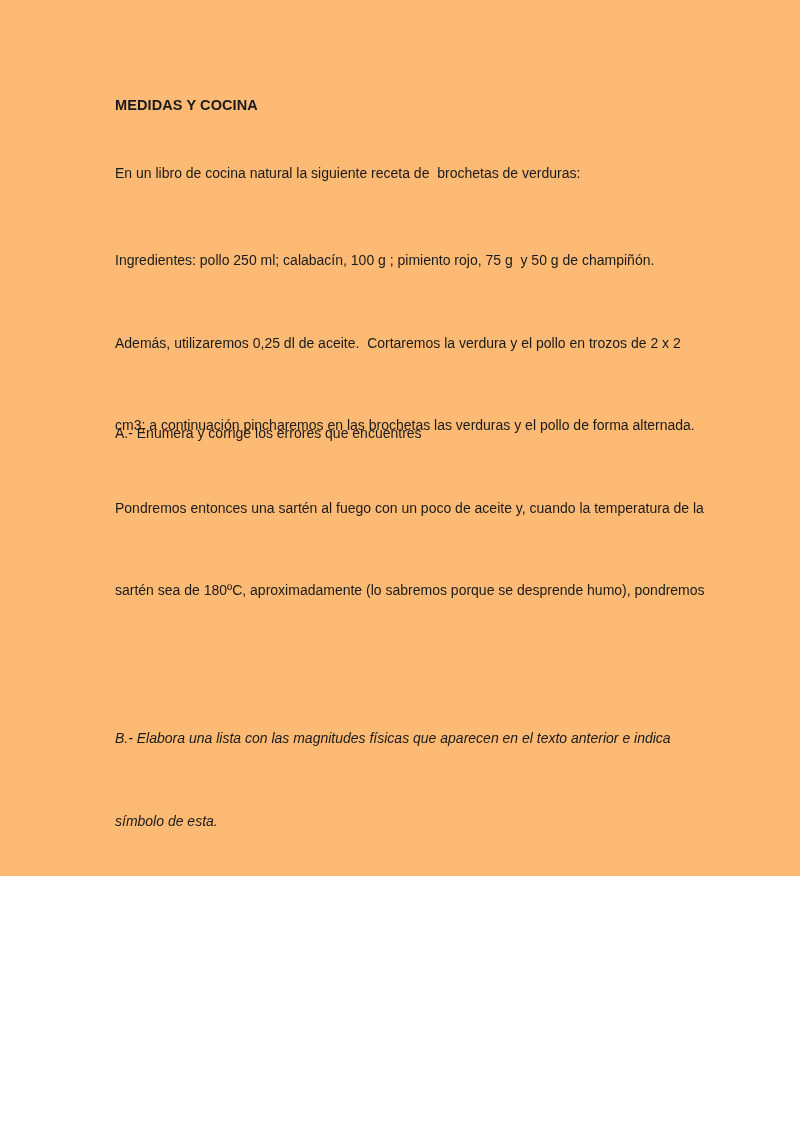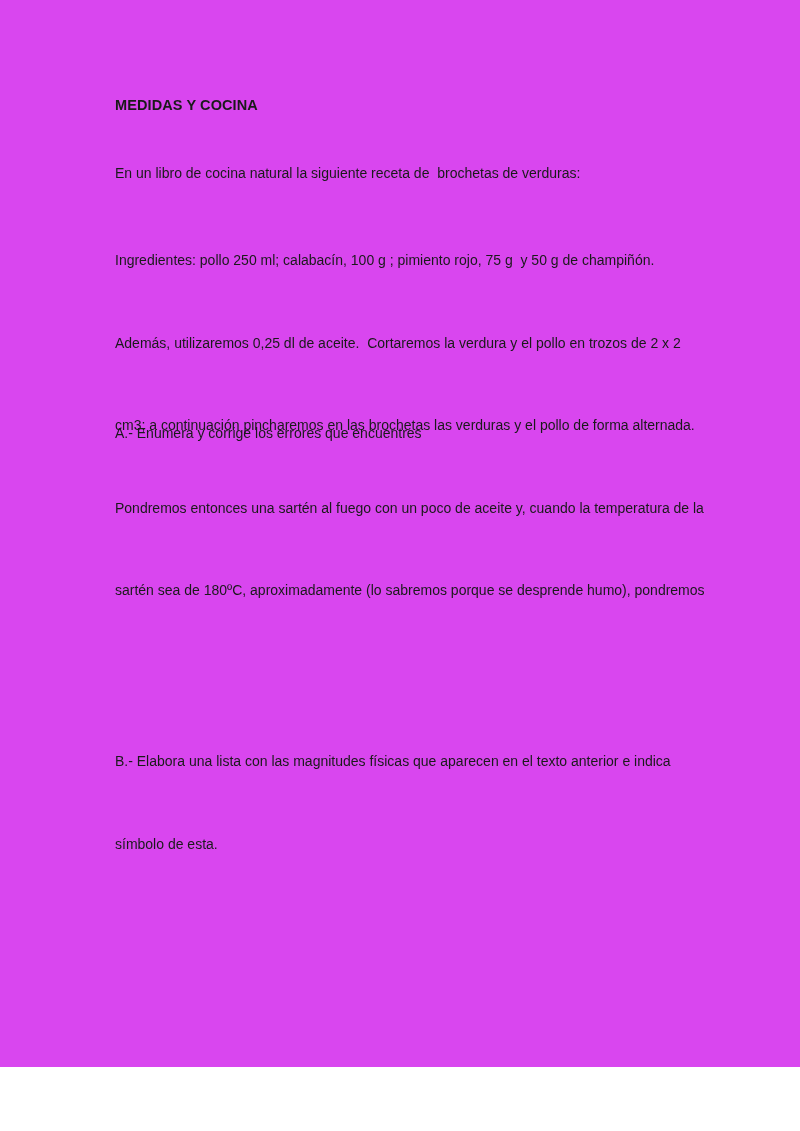--- a/index.html
+++ b/index.html
@@ -3,22 +3,22 @@
 <meta charset="utf-8">
 <style>
   html, body {
     margin: 0;
     padding: 0;
     background: #ffffff;
   }
   .page {
     position: relative;
     width: 800px;
-    height: 1067px;
-    background: #d946ef;
+    height: 876px;
+    background: #fdba74;
     overflow: hidden;
     font-family: "Liberation Sans", sans-serif;
     color: #1a1a1a;
   }
   .textblock {
     position: absolute;
     left: 115px;
     font-size: 14px;
     line-height: 27.5px;
     white-space: pre;
@@ -26,21 +26,21 @@
   }
   .doc-title {
     top: 92px;
     font-weight: bold;
     font-size: 14.5px;
     letter-spacing: 0.1px;
   }
   .intro { top: 160px; }
   .recipe { top: 192px; }
   .question-a { top: 420px; text-align: right; }
-  .question-b { top: 693px; }
+  .question-b { top: 670px; font-style: italic; }
   .line {
     white-space: pre;
     height: 27.5px;
   }
 </style>
 </head>
 <body>
 
 <div class="page">
 

